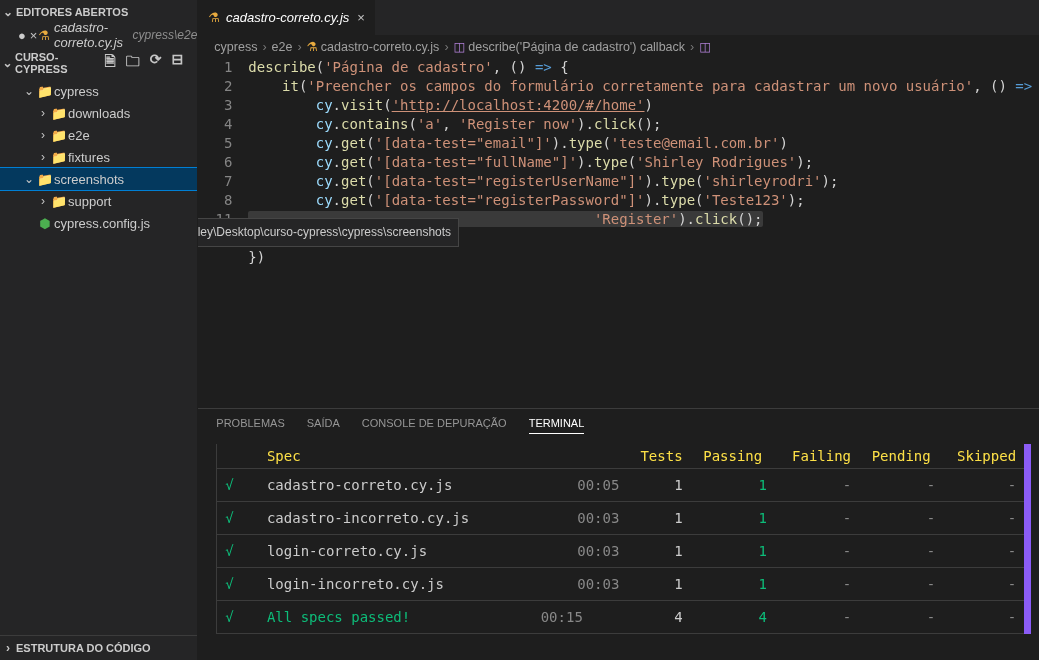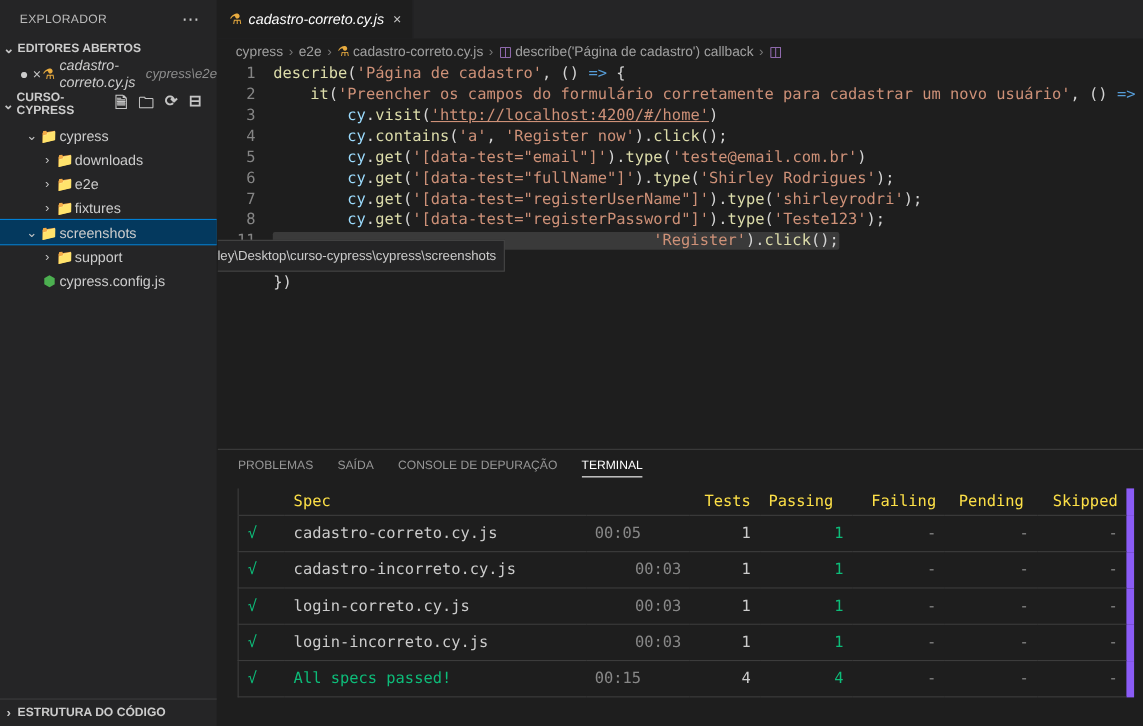--- a/index.html
+++ b/index.html
@@ -173,24 +173,20 @@
   .term-row td:first-child, .term-hdr td:first-child { border-left: 1px solid #3c3c3c; }
   .term-row td:last-child, .term-hdr td:last-child { border-right: 7px solid #8b5cf6; }
   .check { color: #0dbc79; }
   .dash { color: #888; }
   .dots { color: #c5c5c5; font-size: 16px; letter-spacing: 2px; }
 </style>
 </head>
 <body>
 
 <div class="sidebar">
-  <div class="sb-header">
-    <span>Explorador</span>
-    <span class="dots">⋯</span>
-  </div>
 
   <div class="sb-section-hdr">
     <span class="chev">⌄</span>
     <span>Editores Abertos</span>
   </div>
   <div class="open-editor">
     <span class="dot-mod">●</span>
     <span class="close">×</span>
     <span class="flask">⚗</span>
     <span class="name" style="font-style:italic">cadastro-correto.cy.js</span>
@@ -303,29 +299,29 @@
       <span class="ptab active">Terminal</span>
     </div>
     <div class="panel-body">
       <table class="term-table" id="term-table">
           <tbody>
             <tr class="term-hdr">
               <td style="width:40px"></td>
               <td style="width:260px">Spec</td>
               <td style="width:90px"></td>
               <td style="text-align:right;width:60px">Tests</td>
-              <td style="text-align:left;width:80px">Passing</td>
+              <td style="text-align:center;width:80px">Passing</td>
               <td style="text-align:right;width:80px">Failing</td>
               <td style="text-align:center;width:80px">Pending</td>
               <td style="text-align:right;width:80px">Skipped</td>
             </tr>
             <tr class="term-row">
               <td><span class="check">√</span></td>
               <td>cadastro-correto.cy.js</td>
-              <td style="color:#888">00:05</td>
+              <td style="text-align:right;color:#888">00:05</td>
               <td style="text-align:right">1</td>
               <td style="text-align:right" class="check">1</td>
               <td style="text-align:right" class="dash">-</td>
               <td style="text-align:right" class="dash">-</td>
               <td style="text-align:right" class="dash">-</td>
             </tr>
             <tr class="term-row">
               <td><span class="check">√</span></td>
               <td>cadastro-incorreto.cy.js</td>
               <td style="text-align:right;color:#888">00:03</td>

